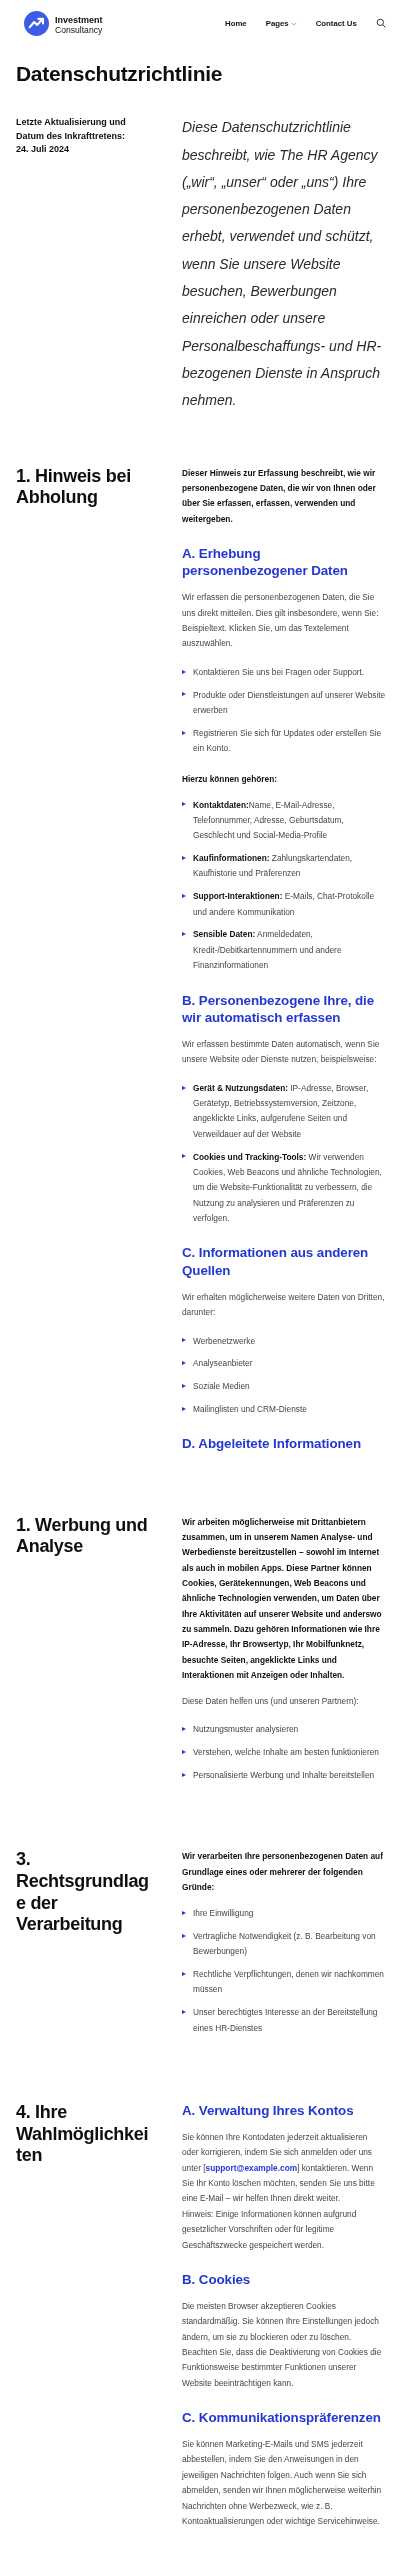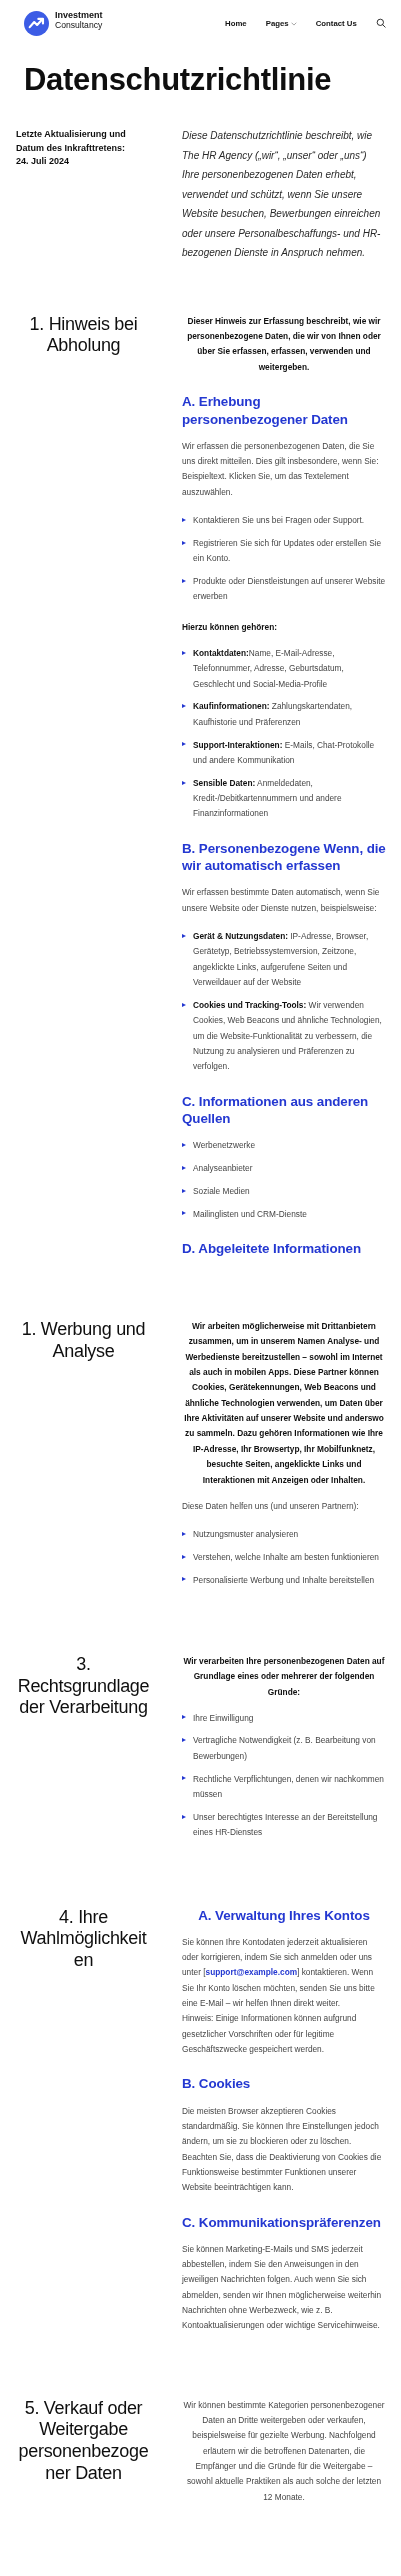--- a/index.html
+++ b/index.html
@@ -10,53 +10,53 @@
     color:#161616;
     font-family:"Liberation Sans", sans-serif;
   }
   a { cursor:pointer; }
 
   
   .topbar {
     display:flex; align-items:center; justify-content:space-between;
     padding:10.7px 16px 8.6px 23.6px;
   }
-  .brand { display:flex; align-items:flex-start; gap:6.4px; text-decoration:none; color:#111; }
+  .brand { display:flex; align-items:flex-end; gap:6.4px; text-decoration:none; color:#111; }
   .brand-name { line-height:1.1; }
   .brand-line1 { font-weight:bold; font-size:9px; display:block; }
   .brand-line2 { font-size:8.6px; display:block; }
   .nav { display:flex; align-items:flex-end; gap:19px;padding-left:46px; }
   .nav a { text-decoration:none; color:#141414; font-weight:bold; font-size:7.8px; display:flex; align-items:center; gap:2.1px; }
   .chev { display:inline-block; margin-top:1.1px; }
   .search-btn { background:none; border:none; padding:0; display:flex; }
 
   
   .page { padding:0 16px; }
   h1.page-title {
-    font-size:31px; font-weight:bold; letter-spacing:-0.3px;
-    margin:18px 0 0 8px; color:#0f0f0f;
+    font-size:21px; font-weight:bold; letter-spacing:-0.3px;
+    margin:18px 0 0 0; color:#0f0f0f;
   }
   .row {
     display:grid; grid-template-columns:135px 1fr; column-gap:17px;
     margin-top:51px; align-items:start;gap:31px;
   }
   .row.intro { margin-top:28px; }
   .intro-label {
     font-weight:bold; font-size:9px; line-height:1.5; color:#0f0f0f;
     white-space:pre-line; margin:2.1px 0 0 0;
   }
   .intro-text {
-    font-style:italic; font-size:10px; line-height:1.95; color:#2a2a2a; margin:0;
+    font-style:italic; font-size:14px; line-height:1.95; color:#2a2a2a; margin:0;
     white-space:pre-line;
   }
   h2.sec-heading {
     font-size:18px; line-height:1.2; margin:0; color:#0f0f0f;
-    letter-spacing:-0.3px; overflow-wrap:anywhere; font-weight:normal;text-align:center;
-  }
-  .col > :first-child { margin-top:0 !important;text-align:center; }
+    letter-spacing:-0.3px; overflow-wrap:anywhere; font-weight:bold;
+  }
+  .col > :first-child { margin-top:0 !important; }
   .lead {
     font-weight:bold; font-size:8.3px; line-height:1.85; color:#101010;
     margin:1.1px 0 10.7px 0; white-space:pre-line;
   }
   .body {
     font-size:8.3px; line-height:1.85; color:#454545;
     margin:0 0 13px 0; white-space:pre-line;
   }
   .note {
     font-weight:bold; font-style:italic; font-size:8.3px; line-height:1.85;
@@ -130,59 +130,60 @@
           <p class="lead">Dieser Hinweis zur Erfassung beschreibt, wie wir personenbezogene Daten, die wir von Ihnen oder über Sie erfassen, erfassen, verwenden und weitergeben.</p>
           <h3 class="sub">A. Erhebung personenbezogener Daten</h3>
           <p class="body">Wir erfassen die personenbezogenen Daten, die Sie uns direkt mitteilen. Dies gilt insbesondere, wenn Sie: Beispieltext. Klicken Sie, um das Textelement auszuwählen.</p>
           <ul class="blist">
             <li>
               <span class="tri"></span>
               <span class="btext">Kontaktieren Sie uns bei Fragen oder Support.</span>
             </li>
             <li>
               <span class="tri"></span>
+              <span class="btext">Produkte oder Dienstleistungen auf unserer Website erwerben</span>
+            </li>
+            <li>
+              <span class="tri"></span>
               <span class="btext">Registrieren Sie sich für Updates oder erstellen Sie ein Konto.</span>
             </li>
-            <li>
-              <span class="tri"></span>
-              <span class="btext">Produkte oder Dienstleistungen auf unserer Website erwerben</span>
-            </li>
           </ul>
           <p class="lead">Hierzu können gehören:</p>
           <ul class="blist">
             <li>
               <span class="tri"></span>
               <span class="btext"><strong>Kontaktdaten:</strong><span>Name, E-Mail-Adresse, Telefonnummer, Adresse, Geburtsdatum, Geschlecht und Social-Media-Profile</span></span>
             </li>
             <li>
               <span class="tri"></span>
               <span class="btext"><strong>Kaufinformationen:</strong><span> Zahlungskartendaten, Kaufhistorie und Präferenzen</span></span>
             </li>
             <li>
               <span class="tri"></span>
               <span class="btext"><strong>Support-Interaktionen:</strong><span> E-Mails, Chat-Protokolle und andere Kommunikation</span></span>
             </li>
             <li>
               <span class="tri"></span>
               <span class="btext"><strong>Sensible Daten:</strong><span> Anmeldedaten, Kredit-/Debitkartennummern und andere Finanzinformationen</span></span>
             </li>
           </ul>
-          <h3 class="sub">B. Personenbezogene Wenn, die wir automatisch erfassen</h3>
+          <h3 class="sub">B. Personenbezogene Ihre, die wir automatisch erfassen</h3>
           <p class="body">Wir erfassen bestimmte Daten automatisch, wenn Sie unsere Website oder Dienste nutzen, beispielsweise:</p>
           <ul class="blist">
             <li>
               <span class="tri"></span>
               <span class="btext"><strong>Gerät &amp; Nutzungsdaten:</strong><span> IP-Adresse, Browser, Gerätetyp, Betriebssystemversion, Zeitzone, angeklickte Links, aufgerufene Seiten und Verweildauer auf der Website</span></span>
             </li>
             <li>
               <span class="tri"></span>
               <span class="btext"><strong>Cookies und Tracking-Tools:</strong><span> Wir verwenden Cookies, Web Beacons und ähnliche Technologien, um die Website-Funktionalität zu verbessern, die Nutzung zu analysieren und Präferenzen zu verfolgen.</span></span>
             </li>
           </ul>
           <h3 class="sub">C. Informationen aus anderen Quellen</h3>
+          <p class="body">Wir erhalten möglicherweise weitere Daten von Dritten, darunter:</p>
           <ul class="blist">
             <li>
               <span class="tri"></span>
               <span class="btext">Werbenetzwerke</span>
             </li>
             <li>
               <span class="tri"></span>
               <span class="btext">Analyseanbieter</span>
             </li>
             <li>

